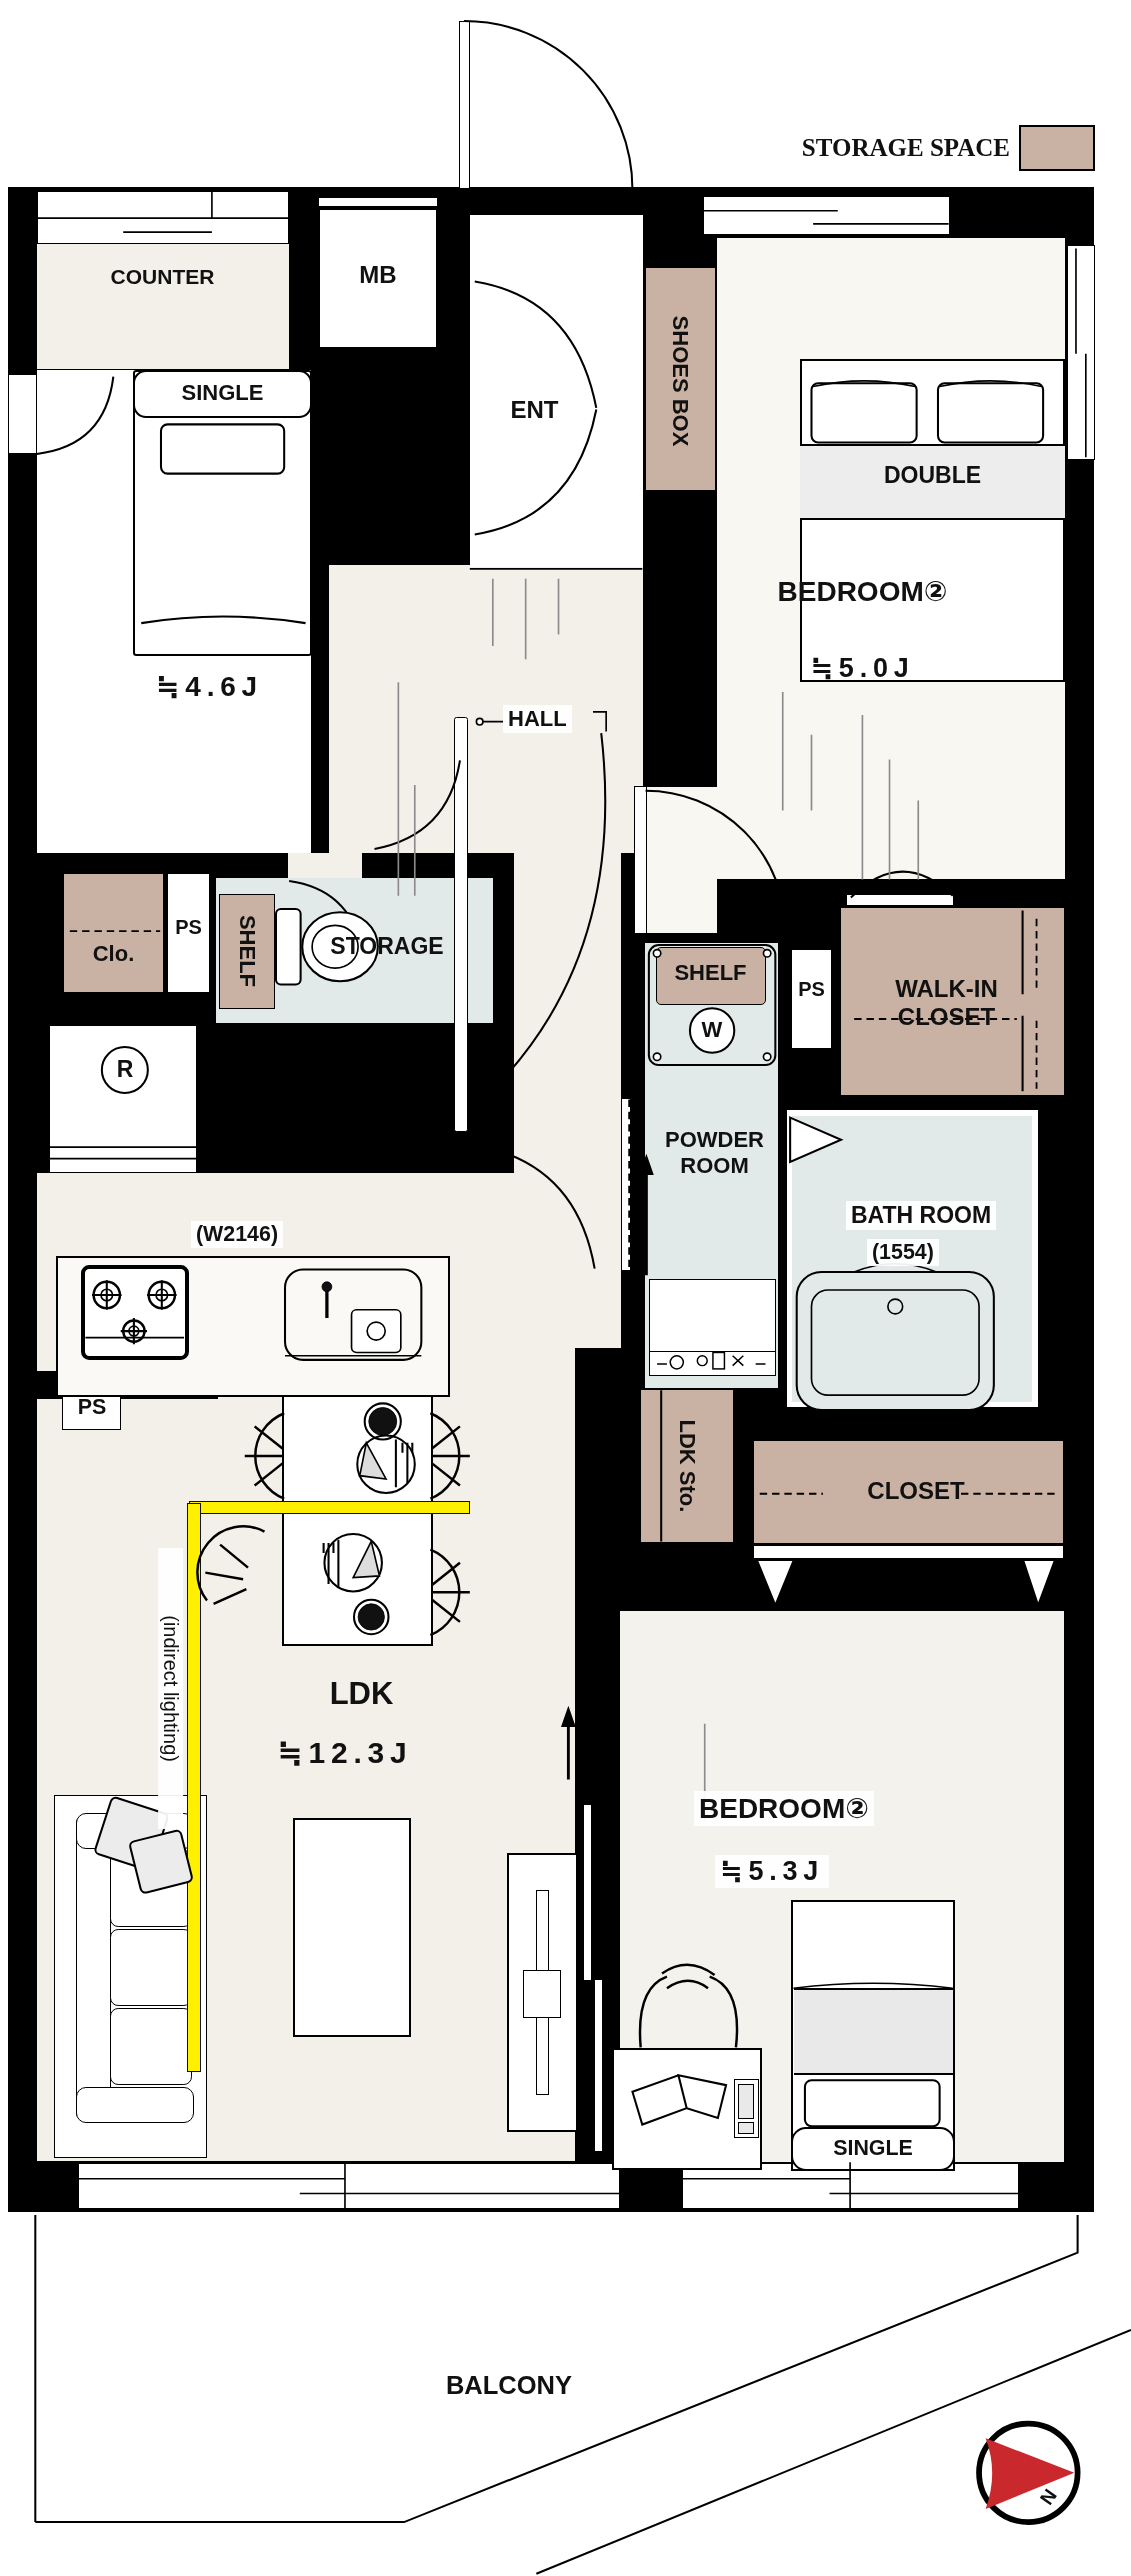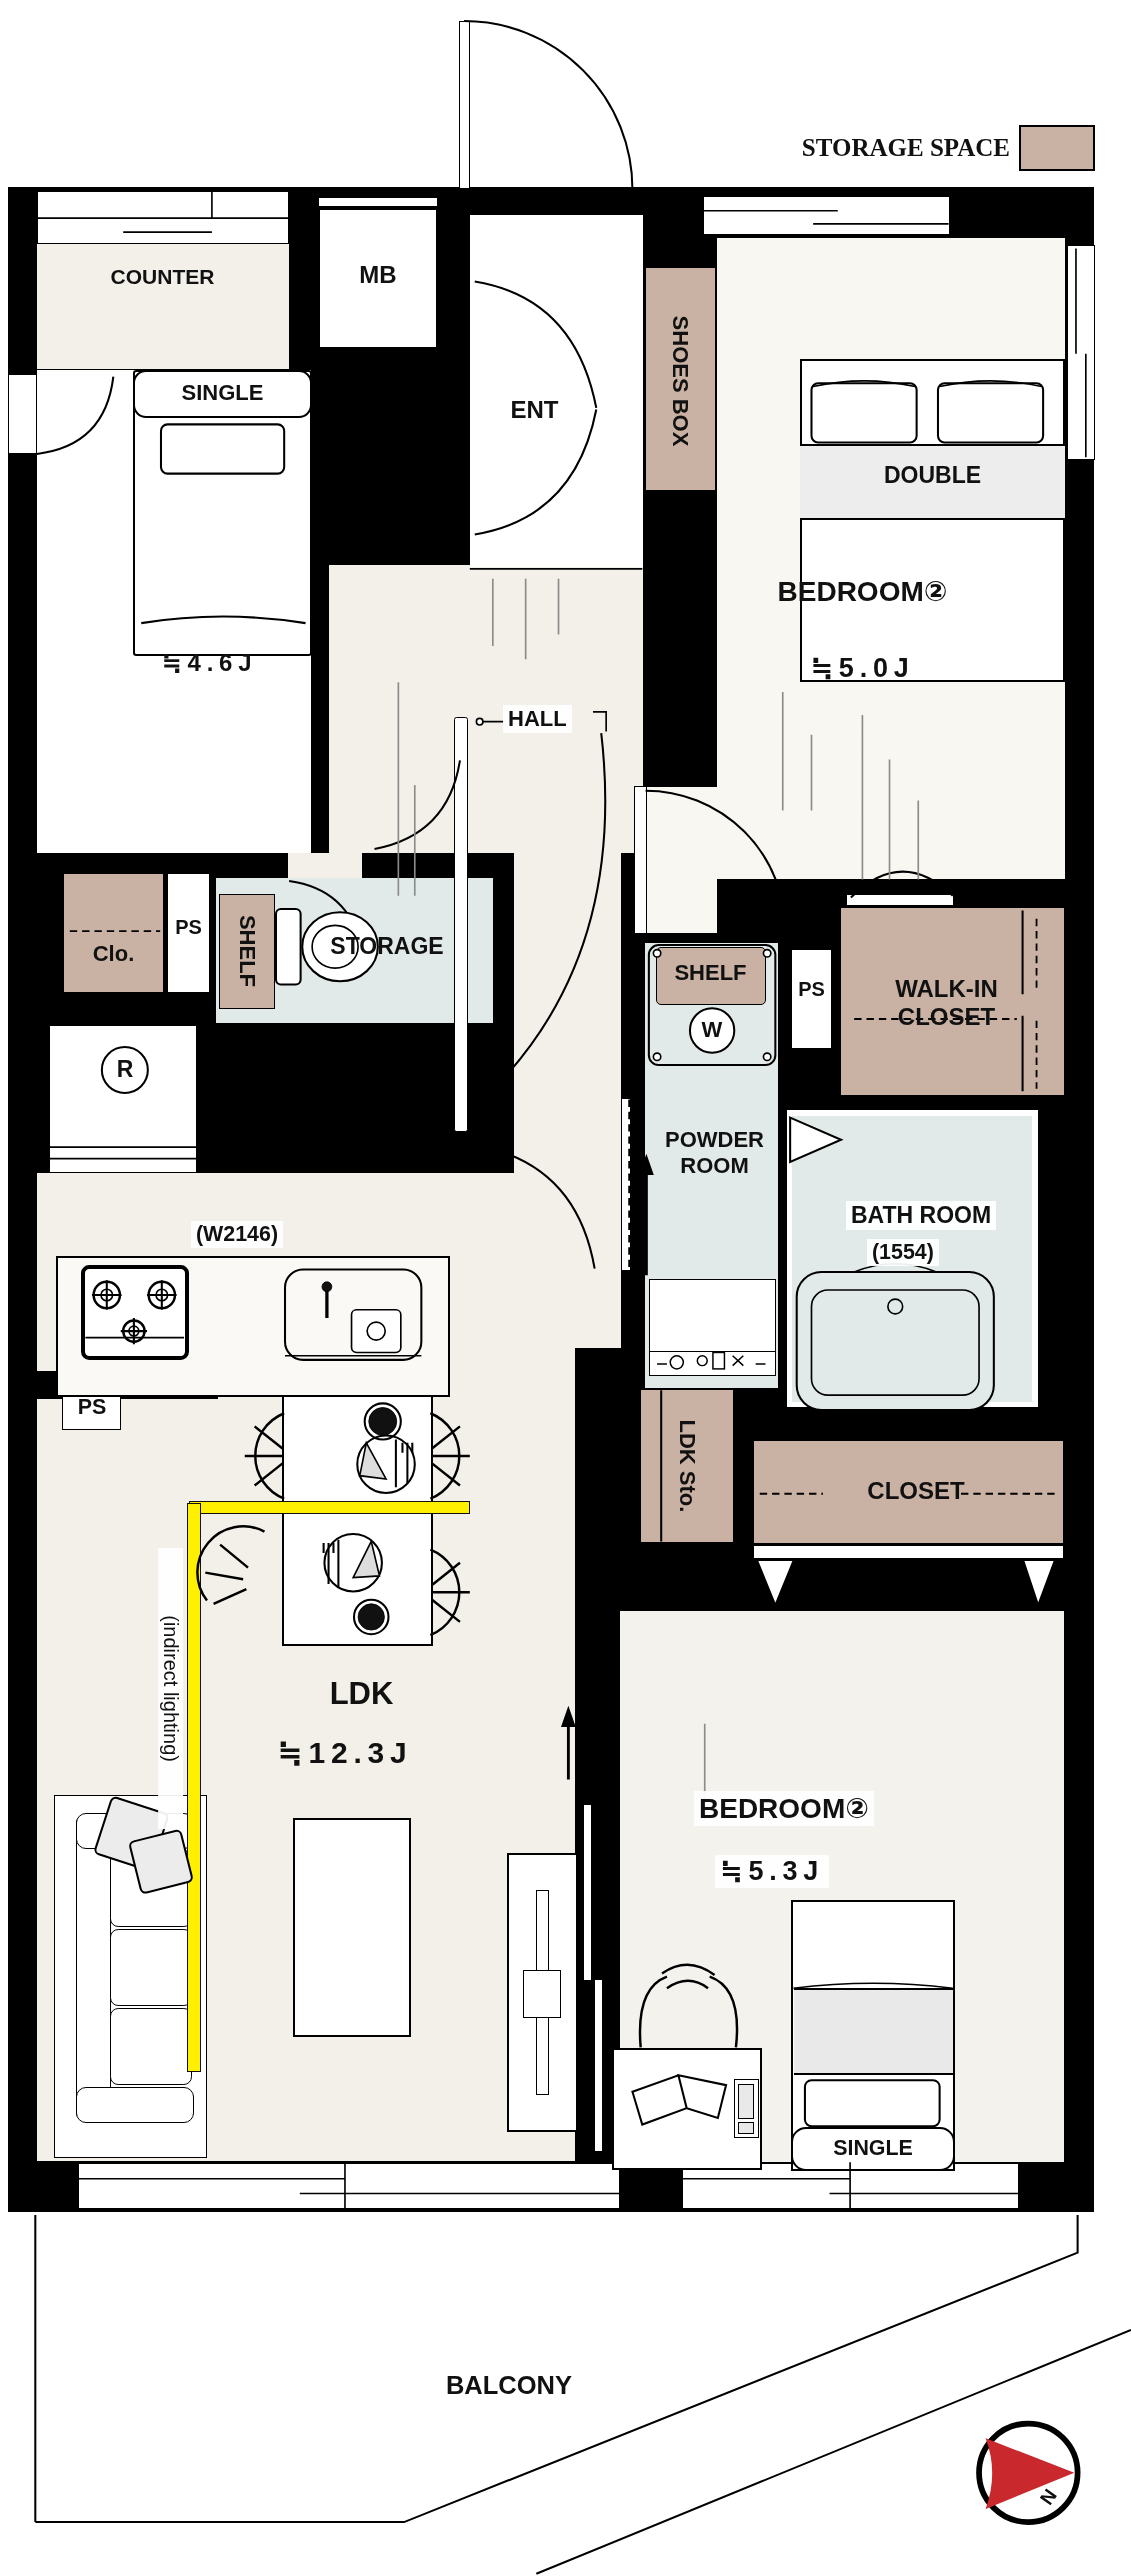--- a/index.html
+++ b/index.html
@@ -269,21 +269,21 @@
     <g>
       <circle cx="1252" cy="3010" r="60" fill="#fff" stroke="#000" stroke-width="7"></circle>
       <path d="M1200,2968 Q1216,3010 1200,3054 L1308,3010 Z" fill="#c9282d"></path>
     </g>
   </svg>
 
   <div class="lb" style="left:62px;top:265px;width:201px;font-size:21px;">COUNTER</div>
   <div class="lb" style="left:318px;top:261px;width:120px;font-size:24px;font-weight:600;">MB</div>
   <div class="lb" style="left:481px;top:396px;width:107px;font-size:24px;">ENT</div>
   <div class="lb vt" style="left:582px;top:368px;width:197px;font-size:22px;">SHOES BOX</div>
-  <div class="lb ls" style="left:107px;top:649px;width:205px;font-size:24px;">≒4.6J</div>
+  <div class="lb ls" style="left:107px;top:670px;width:205px;font-size:28px;">≒4.6J</div>
   <div class="lb" style="left:138px;top:380px;width:169px;font-size:22px;">SINGLE</div>
   <div class="lb" style="left:721px;top:575px;width:283px;font-size:28px;">BEDROOM②</div>
   <div class="lb ls" style="left:721px;top:629px;width:283px;font-size:27px;margin-top:24px;">≒5.0J</div>
   <div class="lb" style="left:800px;top:462px;width:265px;font-size:23px;">DOUBLE</div>
   <div class="lb hl" style="left:503px;top:705px;font-size:22px;">HALL</div>
   <div class="lb" style="left:63px;top:941px;width:101px;font-size:22px;">Clo.</div>
   <div class="lb" style="left:167px;top:916px;width:43px;font-size:20px;font-weight:600;">PS</div>
   <div class="lb vt" style="left:186px;top:938px;width:123px;font-size:22px;">SHELF</div>
   <div class="lb" style="left:319px;top:933px;width:136px;font-size:23px;">STORAGE</div>
   <div class="lb" style="left:102px;top:1056px;width:46px;font-size:23px;font-weight:600;">R</div>

